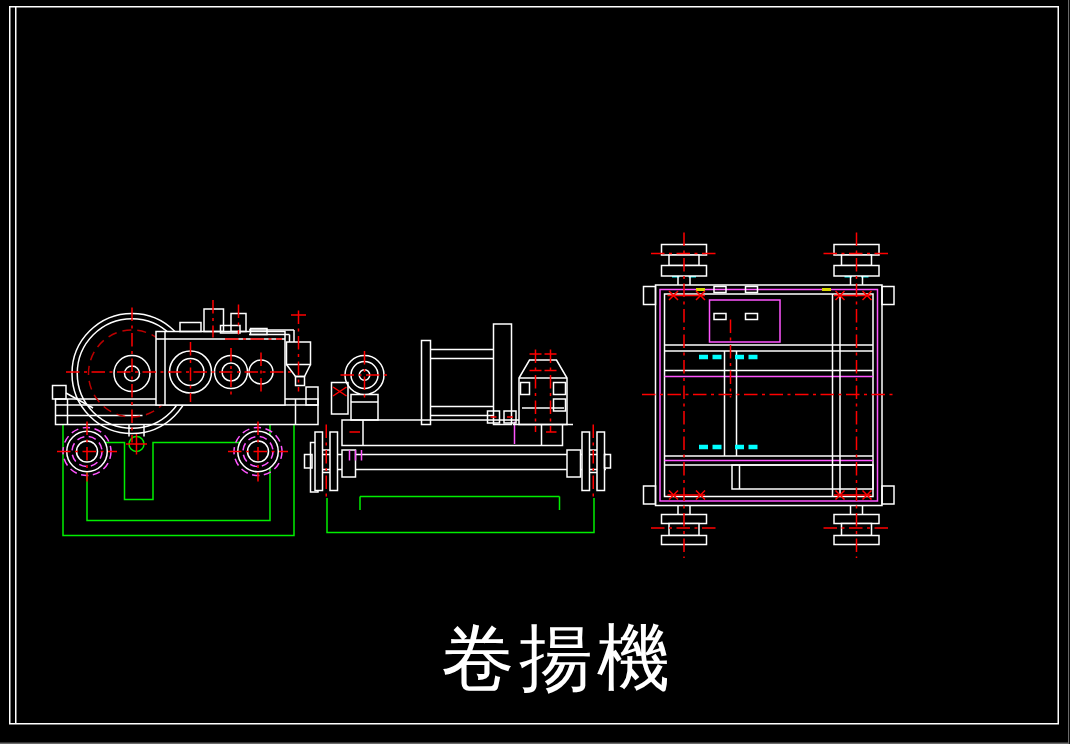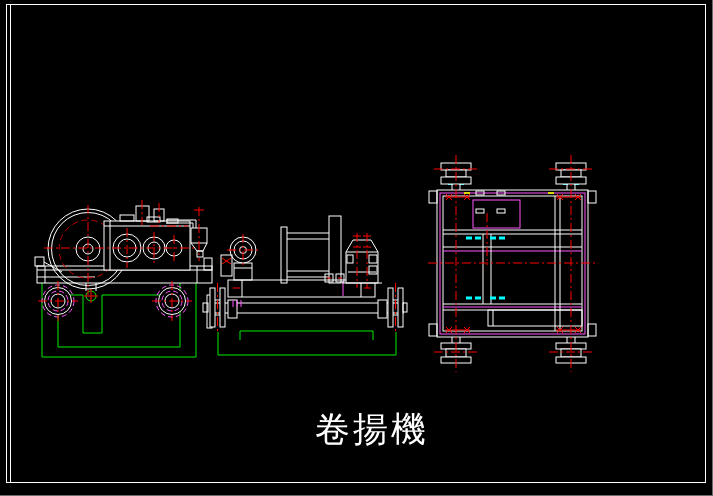--- a/index.html
+++ b/index.html
@@ -12,21 +12,21 @@
   .r  {stroke:var(--c-centerline,#f00);fill:none;stroke-width:1;}
   .rd {stroke:var(--c-centerline,#f00);fill:none;stroke-width:1;stroke-dasharray:9 3 2 3;}
   .rk {stroke:var(--c-centerline_dim,#b00000);fill:none;stroke-width:1;stroke-dasharray:6 4;}
   .g  {stroke:var(--c-foundation,#0f0);fill:none;stroke-width:1;}
   .m  {stroke:var(--c-detail,#f0f);fill:none;stroke-width:1;}
   .md {stroke:var(--c-detail,#f0f);fill:none;stroke-width:1;stroke-dasharray:5 3;}
   .c  {stroke:var(--c-hatch,#0ff);fill:none;stroke-width:3;stroke-dasharray:6 3;}
   .c2 {stroke:var(--c-hatch,#0ff);fill:none;stroke-width:2;}
   .y  {stroke:var(--c-marker,#ff0);fill:none;stroke-width:2;}
   #caption{position:absolute;left:252px;top:406px;width:240px;text-align:center;
-           color:var(--c-outline,#fff);font-size:35px;font-weight:400;letter-spacing:3px;
+           color:var(--c-outline,#fff);font-size:49px;font-weight:400;letter-spacing:3px;
            font-family:"DejaVu Sans","Liberation Sans",sans-serif;white-space:nowrap;}
   #edge-right{position:absolute;right:0;top:0;width:1px;height:100%;background:#6b6b6b;}
   #edge-bottom{position:absolute;left:0;bottom:0;width:100%;height:1px;background:#6b6b6b;}
 </style>
 </head>
 <body>
 
 <div id="stage">
 <svg width="713" height="496" viewBox="0 0 713 496">
 

